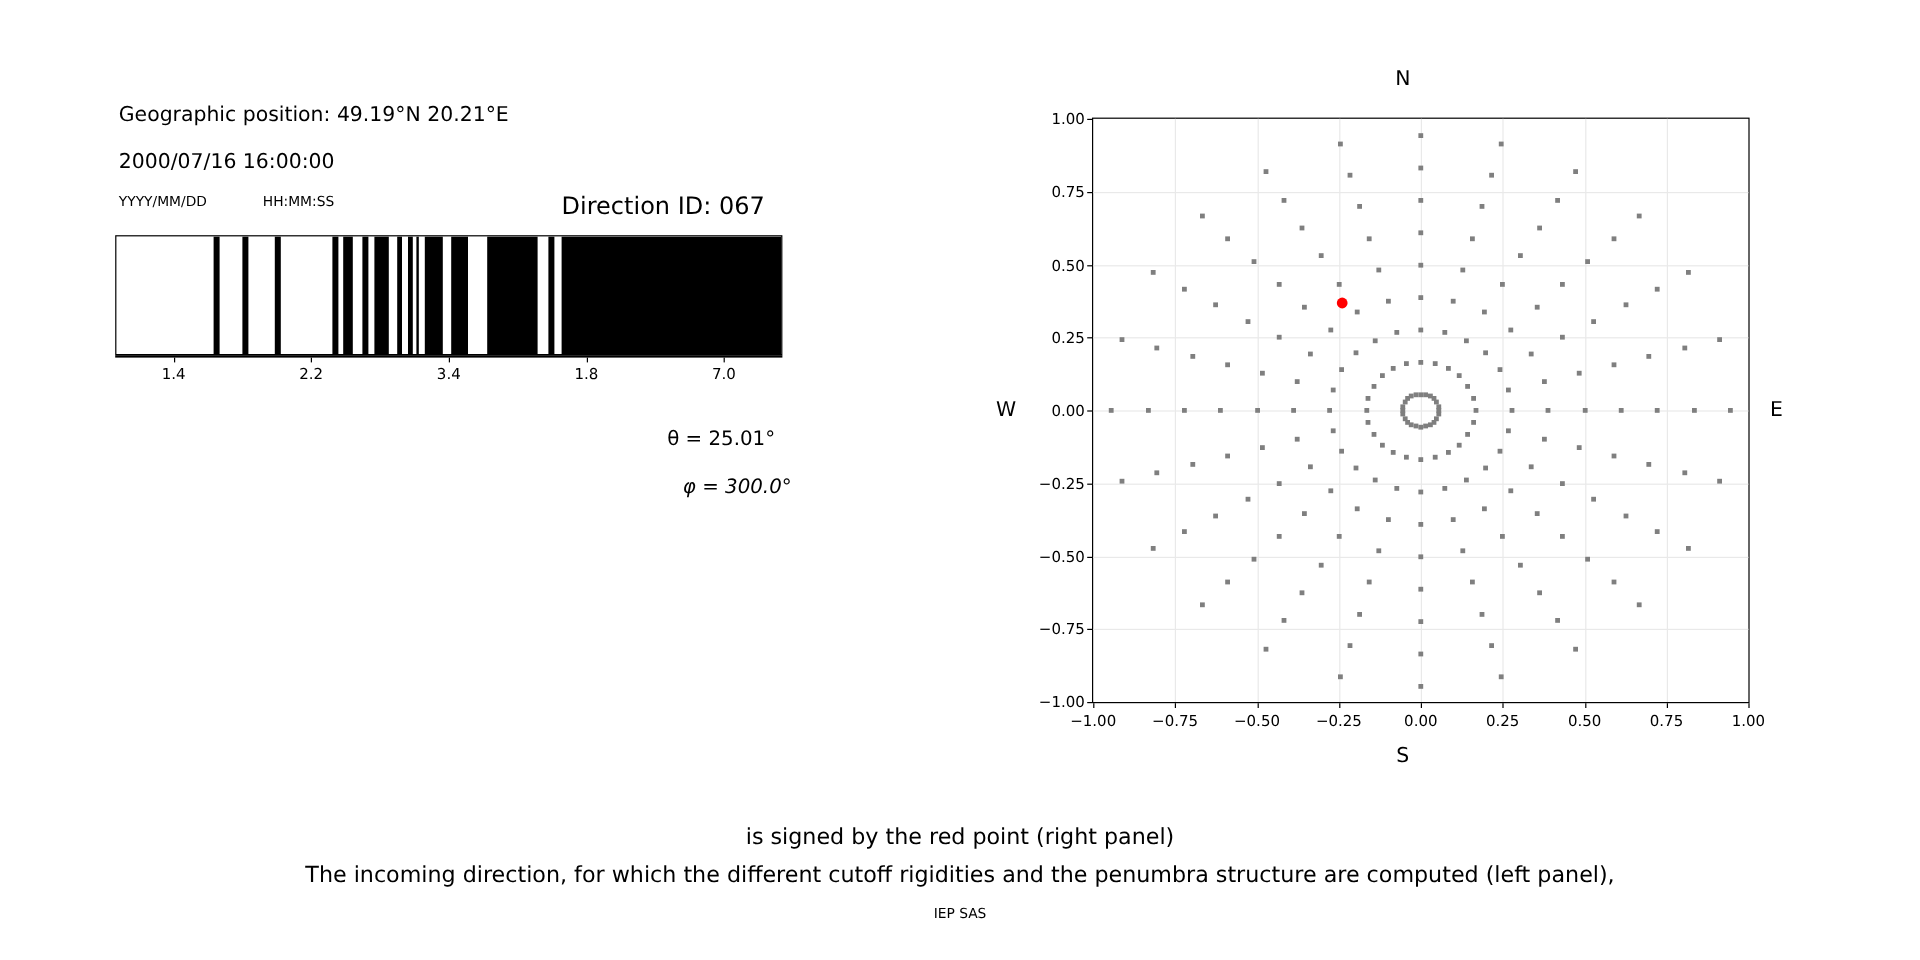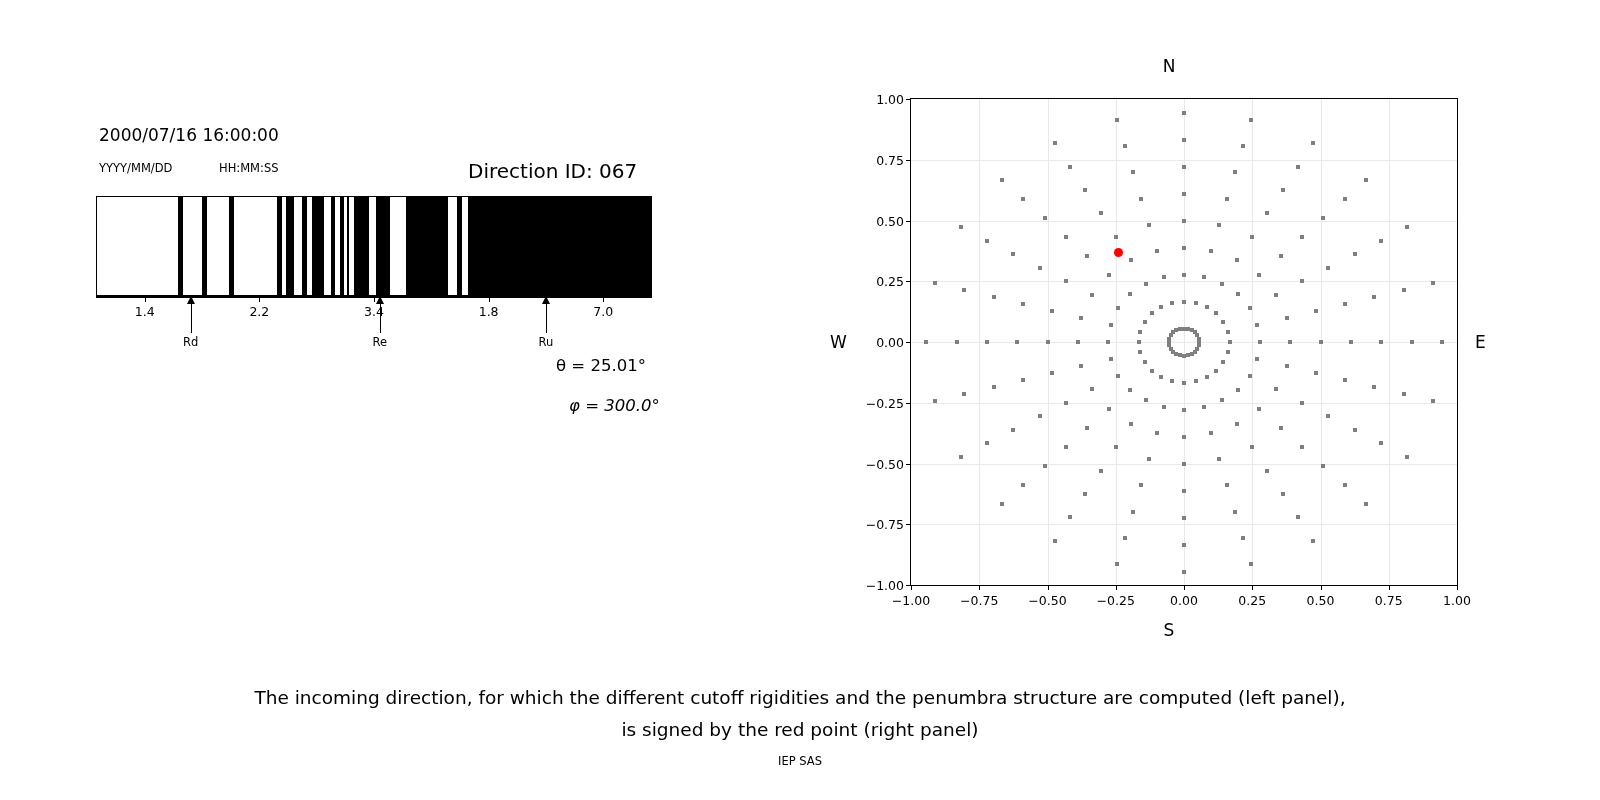--- a/index.html
+++ b/index.html
@@ -68,20 +68,21 @@
   
   #caption{left:0;top:682px;width:1600px;text-align:center;
     font-size:18.5px;line-height:32px;}
   #footer{left:0;top:754px;width:1600px;text-align:center;font-size:11.5px;}
 </style>
 </head>
 <body>
 
 <div class="abs" id="left-panel">
 
+  <div class="abs info-line" id="geo-position">Geographic position: 49.19°N 20.21°E</div>
 
   <div class="abs info-line" id="datetime">2000/07/16 16:00:00</div>
 
   <div class="abs" id="fmt-date">YYYY/MM/DD</div>
 
   <div class="abs" id="fmt-time">HH:MM:SS</div>
 
   <div class="abs" id="direction-id">Direction ID: 067</div>
 
   <div class="abs" id="penumbra-wrap">
@@ -109,37 +110,20 @@
       <div class="tick-mark" style="left: 48.7216px;"></div>
       <div class="tick-label" style="left: 48.7216px;">1.4</div>
       <div class="tick-mark" style="left: 163.361px;"></div>
       <div class="tick-label" style="left: 163.361px;">2.2</div>
       <div class="tick-mark" style="left: 278px;"></div>
       <div class="tick-label" style="left: 278px;">3.4</div>
       <div class="tick-mark" style="left: 392.639px;"></div>
       <div class="tick-label" style="left: 392.639px;">1.8</div>
       <div class="tick-mark" style="left: 507.278px;"></div>
       <div class="tick-label" style="left: 507.278px;">7.0</div>
-    </div>
-  <div class="abs" id="bar-arrows" style="left:96px;top:298px;width:556px;height:60px;">
-      <div class="arrow-group" style="left: 94.5773px;">
-        <div class="arrow-shaft"></div>
-        <div class="arrow-head"></div>
-        <div class="arrow-label">Rd</div>
-      </div>
-      <div class="arrow-group" style="left: 283.732px;">
-        <div class="arrow-shaft"></div>
-        <div class="arrow-head"></div>
-        <div class="arrow-label">Re</div>
-      </div>
-      <div class="arrow-group" style="left: 449.959px;">
-        <div class="arrow-shaft"></div>
-        <div class="arrow-head"></div>
-        <div class="arrow-label">Ru</div>
-      </div>
     </div>
 
   <div class="abs" id="angle-list" style="left:99px;top:356px;width:560px;height:100px;">
       <div class="param" style="left: 457px; top: 0px;">θ = 25.01°</div>
       <div class="param" style="left: 470px; top: 39.5px; font-style: italic;">φ = 300.0°</div>
     </div>
 </div>
 
 <div class="abs" id="right-panel">
 
@@ -422,16 +406,16 @@
       <div class="xtick" style="left: 500.5px; top: 553px;">0.50</div>
       <div class="xtick-mark" style="left: 500.5px; top: 546px;"></div>
       <div class="xtick" style="left: 568.75px; top: 553px;">0.75</div>
       <div class="xtick-mark" style="left: 568.75px; top: 546px;"></div>
       <div class="xtick" style="left: 637px; top: 553px;">1.00</div>
       <div class="xtick-mark" style="left: 637px; top: 546px;"></div>
     </div>
 </div>
 
 <div class="abs" id="caption">
+  <div>is signed by the red point (right panel)</div>
   <div>The incoming direction, for which the different cutoff rigidities and the penumbra structure are computed (left panel),</div>
-  <div>is signed by the red point (right panel)</div>
 </div>
 <div class="abs" id="footer">IEP SAS</div>
 
 </body></html>

